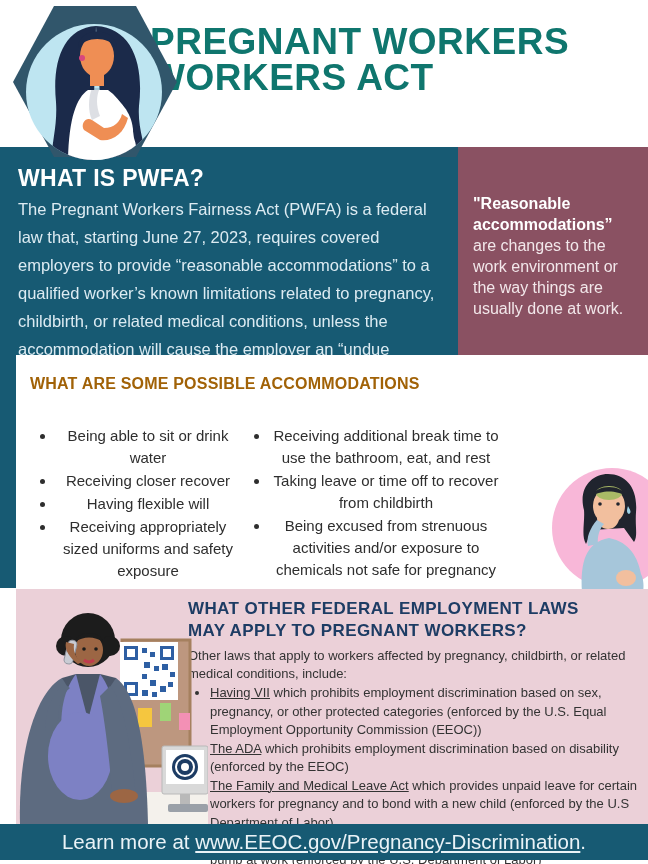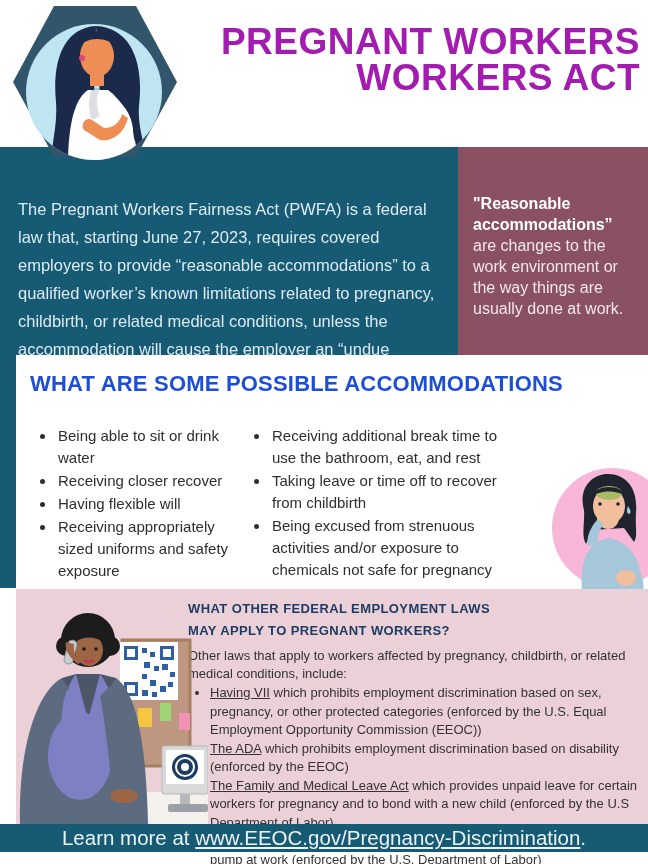--- a/index.html
+++ b/index.html
@@ -5,21 +5,21 @@
   html,body{margin:0;padding:0;background:#9a9a9a;}
   .page{
     position:relative;width:648px;height:864px;margin:0 auto;
     background:#ffffff;overflow:hidden;
     font-family:"Liberation Sans","DejaVu Sans",sans-serif;
   }
   
   .header-illustration{position:absolute;left:0;top:0;width:190px;height:168px;z-index:5;}
   .title-block{
     position:absolute;left:150px;top:24px;width:490px;z-index:4;
-    text-align:right;color:#a21caf;font-weight:bold;
+    text-align:left;color:#0f766e;font-weight:bold;
     font-size:37px;line-height:36px;letter-spacing:.5px;
   }
   
   .teal-section{position:absolute;left:0;top:147px;width:648px;height:441px;background:#175a73;z-index:1;}
   .what-is-heading{
     position:absolute;left:18px;top:18px;color:#ffffff;font-weight:bold;
     font-size:23px;letter-spacing:.3px;
   }
   .what-is-body{
     position:absolute;left:18px;top:48px;width:437px;
@@ -27,51 +27,51 @@
   }
   .mauve-box{
     position:absolute;left:458px;top:0;width:190px;height:214px;
     background:#8a5162;color:#f2e7ea;box-sizing:border-box;
     padding:46px 14px 0 15px;font-size:16px;line-height:21px;
   }
   .mauve-box .bold{font-weight:bold;color:#ffffff;}
   
   .white-box{position:absolute;left:16px;top:355px;width:632px;height:234px;background:#ffffff;z-index:2;}
   .accom-heading{
-    position:absolute;left:14px;top:16px;color:#1d4ed8;font-weight:bold;
-    font-size:22px;line-height:25px;letter-spacing:.2px;
-  }
-  .accom-cols{position:absolute;left:0;top:70px;width:560px;display:flex;}
+    position:absolute;left:14px;top:16px;color:#a16207;font-weight:bold;
+    font-size:16px;line-height:25px;letter-spacing:.2px;
+  }
+  .accom-cols{position:absolute;left:0;top:70px;width:560px;display:flex;text-align:center;}
   .accom-col{color:#2e2e2e;font-size:15px;line-height:22px;}
   .accom-col ul{margin:0;padding-left:18px;}
   .accom-col li{margin:0 0 1px 0;padding-left:2px;}
   .col-1{width:200px;margin-left:22px;}
   .col-2{width:248px;margin-left:14px;}
   .nausea-illustration{position:absolute;right:-4px;top:111px;width:104px;height:126px;}
   
   .pink-section{position:absolute;left:16px;top:589px;width:632px;height:235px;background:#ebd0d8;z-index:2;}
   .laws-heading{
     position:absolute;left:172px;top:9px;color:#1d3c64;font-weight:bold;
-    font-size:13px;line-height:22px;letter-spacing:.4px;
+    font-size:17px;line-height:22px;letter-spacing:.4px;
   }
   .laws-intro{
     position:absolute;left:172px;top:58px;width:462px;
     color:#333333;font-size:13px;line-height:18px;
   }
   .laws-list{
     position:absolute;left:172px;top:95px;width:458px;
     color:#333333;font-size:13px;line-height:18.5px;
   }
   .laws-list ul{margin:0;padding-left:22px;}
   .laws-list li{margin:0;padding-left:0;}
   .law-link{text-decoration:underline;}
   .laws-illustration{position:absolute;left:-16px;top:11px;width:208px;height:224px;}
   
   .footer{
-    position:absolute;left:0;top:824px;width:648px;height:28px;background:#175a73;z-index:6;
+    position:absolute;left:0;top:824px;width:648px;height:36px;background:#175a73;z-index:6;
     display:flex;align-items:center;justify-content:center;
     color:#eaf3f7;font-size:20.5px;
   }
   .footer .link{text-decoration:underline;}
 </style>
 </head>
 <body>
 
 <div class="page">
 
@@ -94,20 +94,21 @@
       <path d="M92,88 C88,98 88,112 92,120 L100,116 C96,106 96,96 100,88 Z" fill="#1b2a4a" opacity=".15"></path>
     </g>
   </svg>
 
   <h1 class="title-block" style="margin:0;">
     <div>PREGNANT WORKERS</div>
     <div>WORKERS ACT</div>
   </h1>
 
   <section class="teal-section">
+    <h2 class="what-is-heading" style="margin:0;">WHAT IS PWFA?</h2>
     <p class="what-is-body" style="margin:0;">The Pregnant Workers Fairness Act (PWFA) is a federal law that, starting June 27, 2023, requires covered employers to provide “reasonable accommodations” to a qualified worker’s known limitations related to pregnancy, childbirth, or related medical conditions, unless the accommodation will cause the employer an “undue hardship.” An undue hardship is defined as causing significant difficulty or expense.</p>
 
     <aside class="mauve-box">
       <span class="bold">"Reasonable accommodations”</span>
       <span>are changes to the work environment or the way things are usually done at work.</span>
     </aside>
   </section>
 
   <section class="white-box">
     <h2 class="accom-heading" style="margin:0;">

